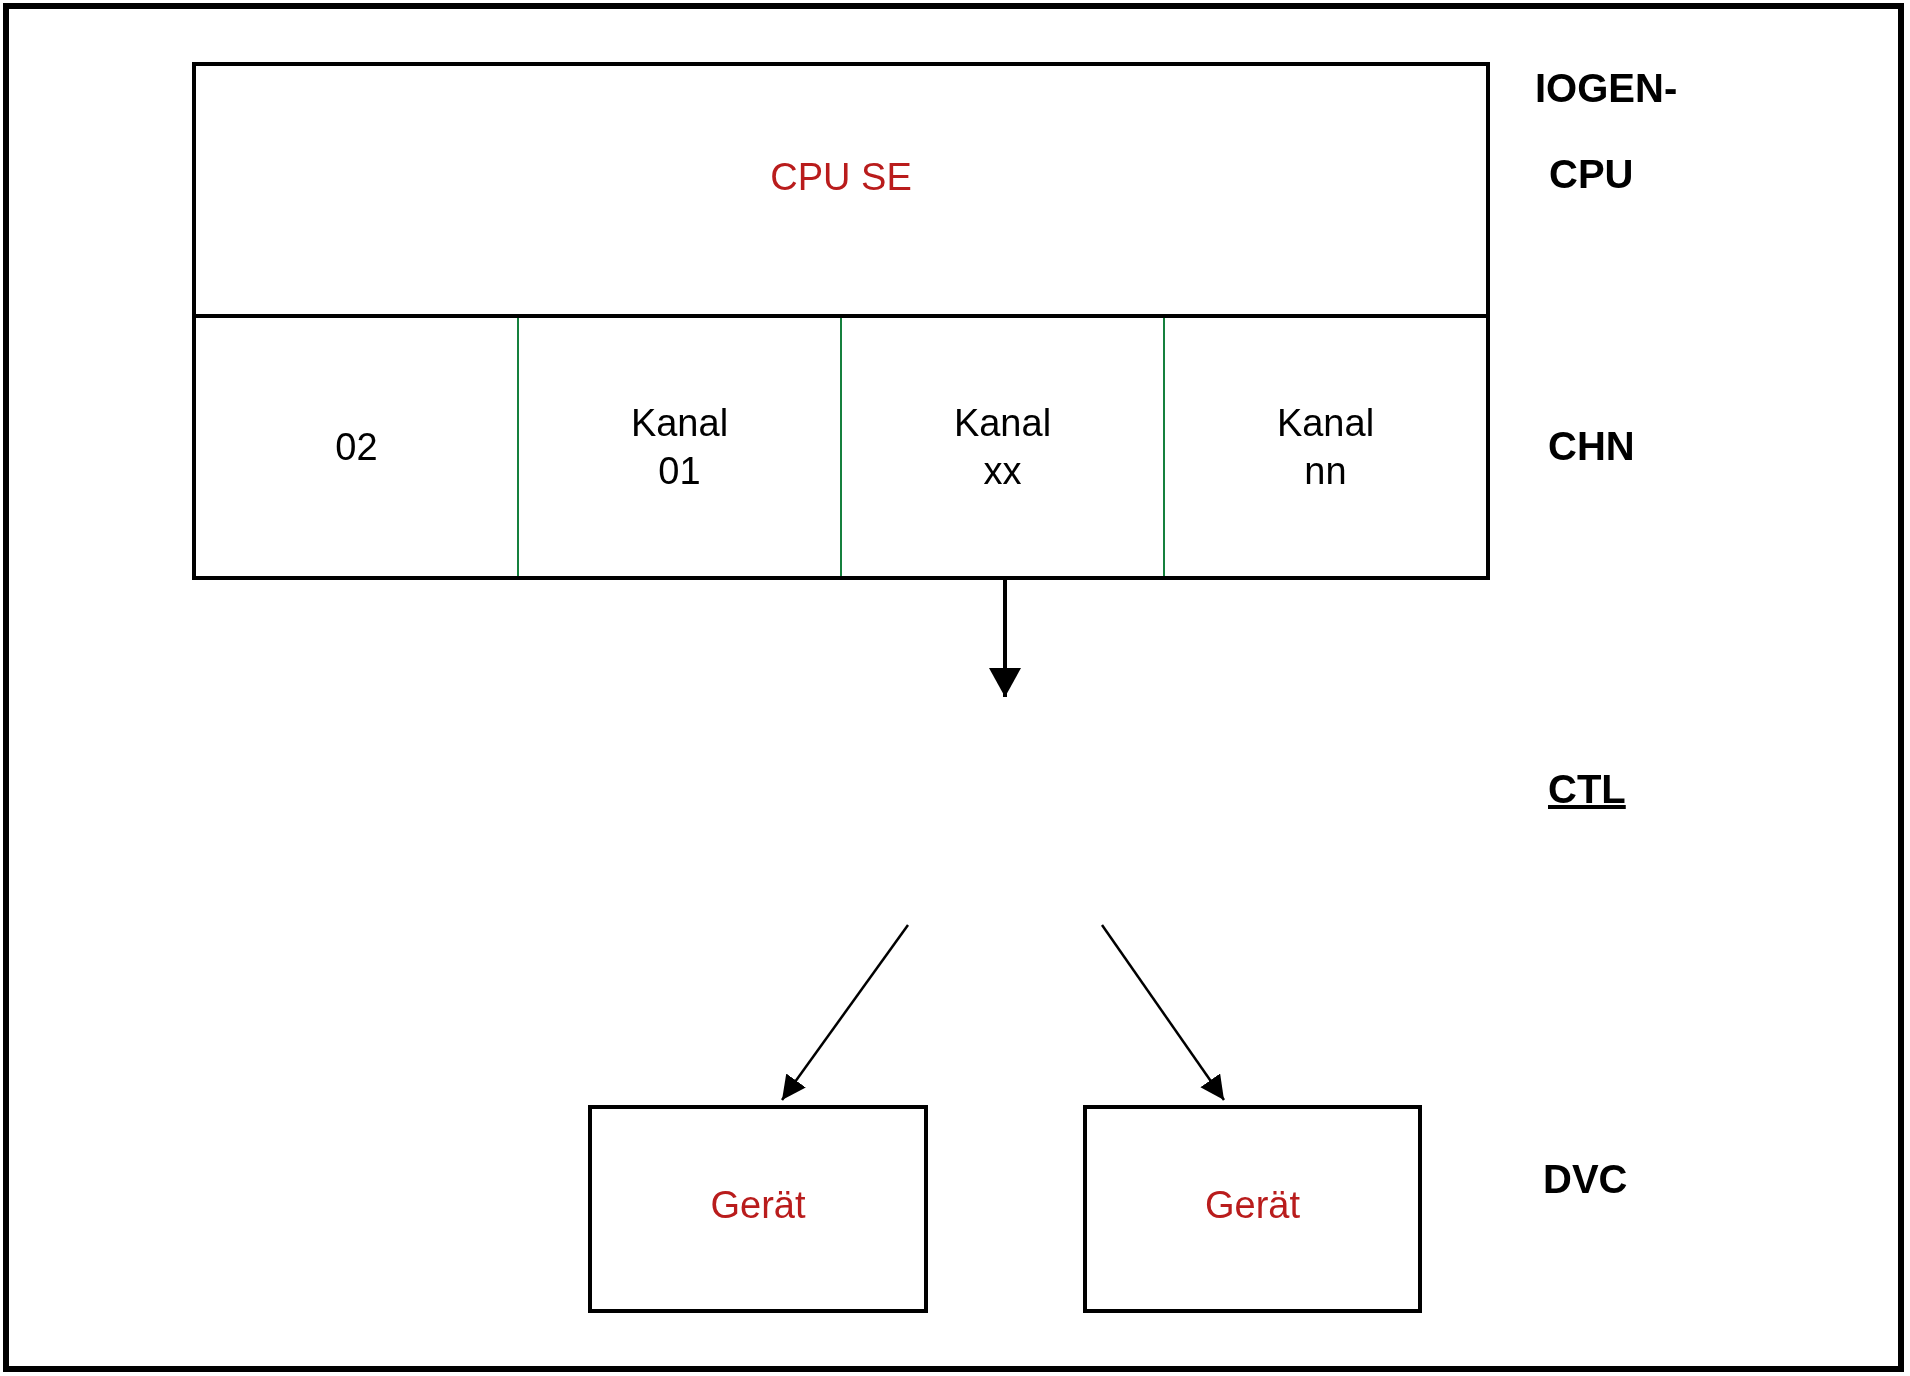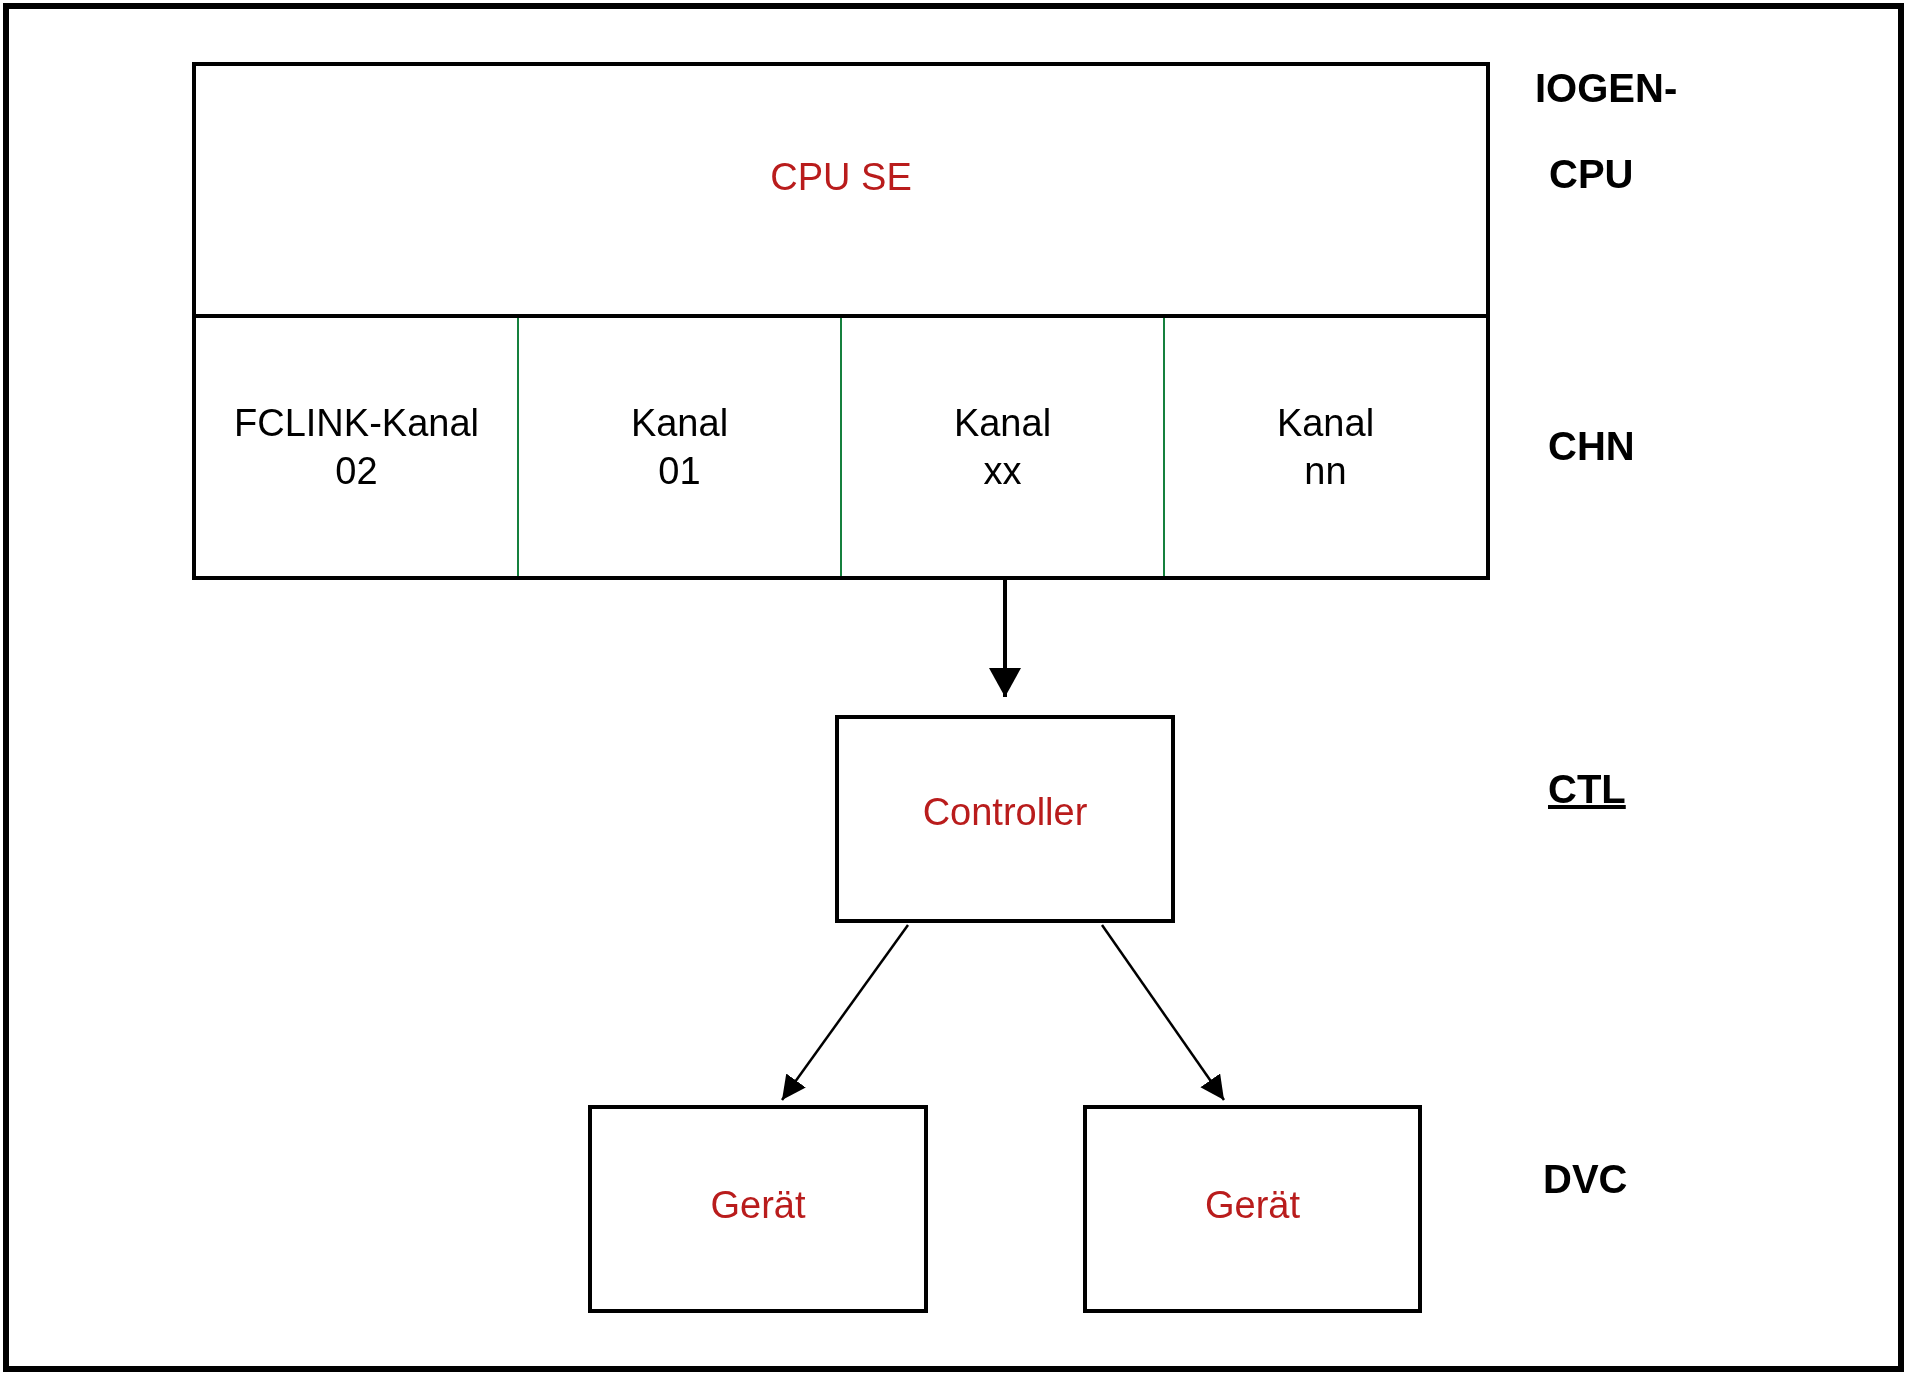--- a/index.html
+++ b/index.html
@@ -119,40 +119,36 @@
 <div class="canvas">
 
   <div class="outer-frame"></div>
 
   <div class="box cpu-box">
     <span>CPU SE</span>
   </div>
 
   <div class="channel-row">
     <div class="channel">
-      <div>FCLINK-Kanal</div>
       <div>02</div>
     </div>
     <div class="channel">
       <div>Kanal</div>
       <div>01</div>
     </div>
     <div class="channel">
       <div>Kanal</div>
       <div>xx</div>
     </div>
     <div class="channel">
       <div>Kanal</div>
       <div>nn</div>
     </div>
   </div>
 
-  <div class="box controller-box">
-    <span>Controller</span>
-  </div>
 
   <div class="box device-box-left">
     <span>Gerät</span>
   </div>
   <div class="box device-box-right">
     <span>Gerät</span>
   </div>
 
   <svg class="arrows" viewBox="0 0 1910 1376">
     <defs>

